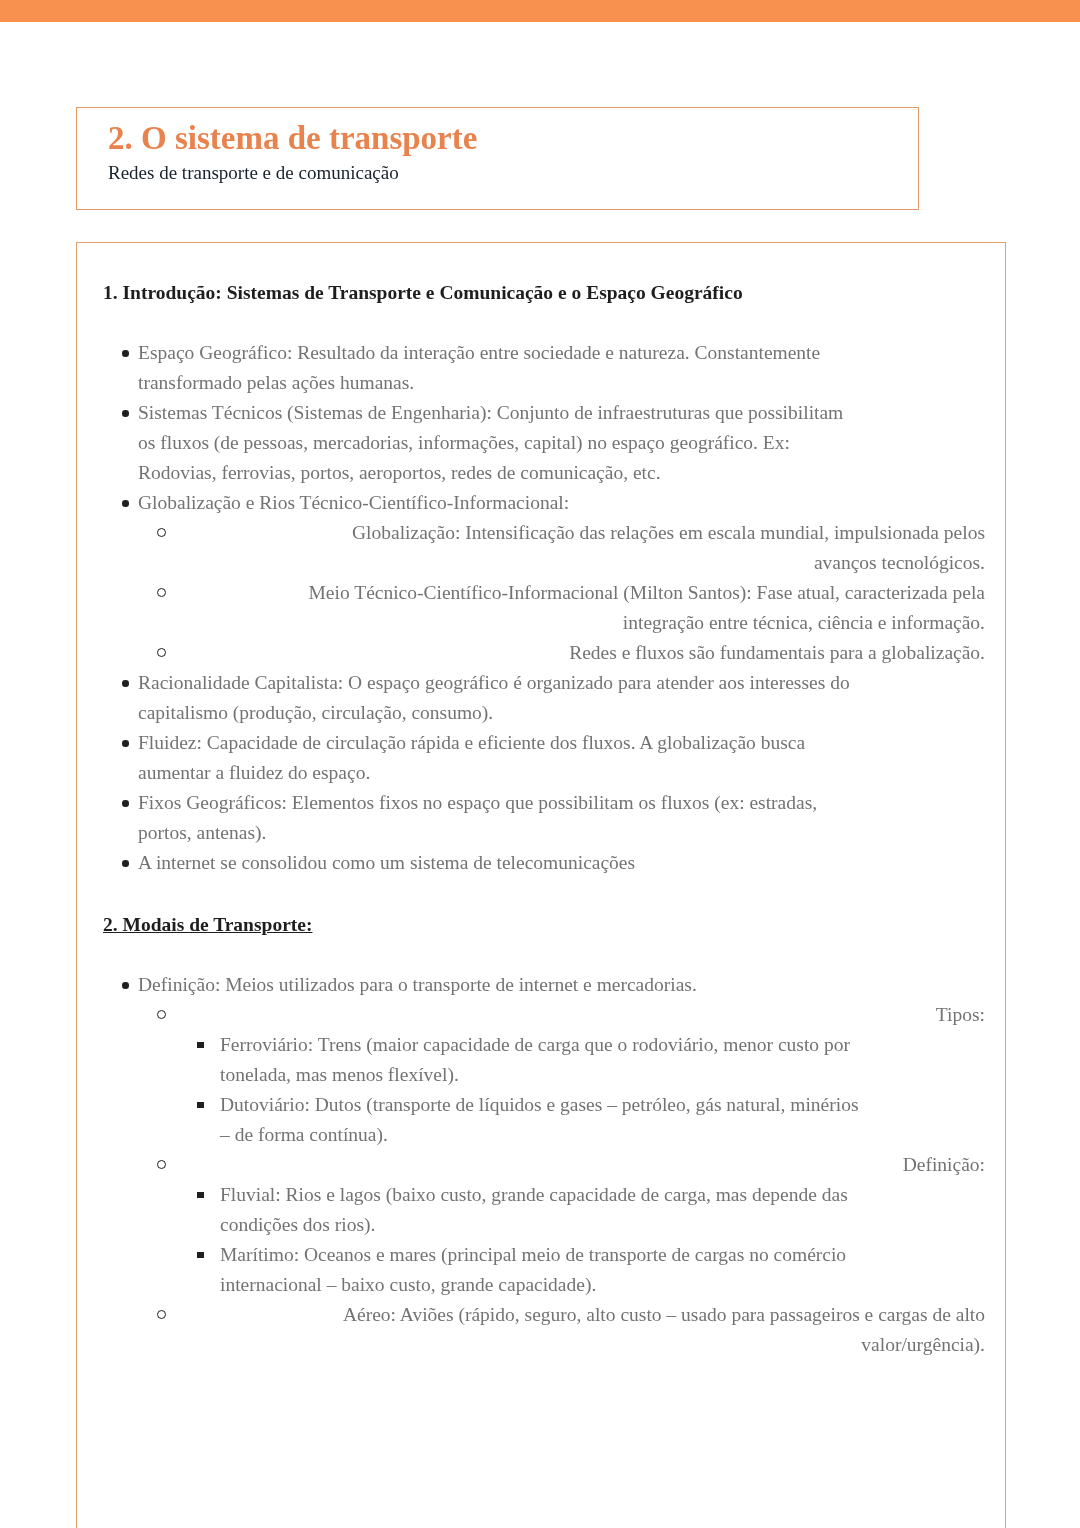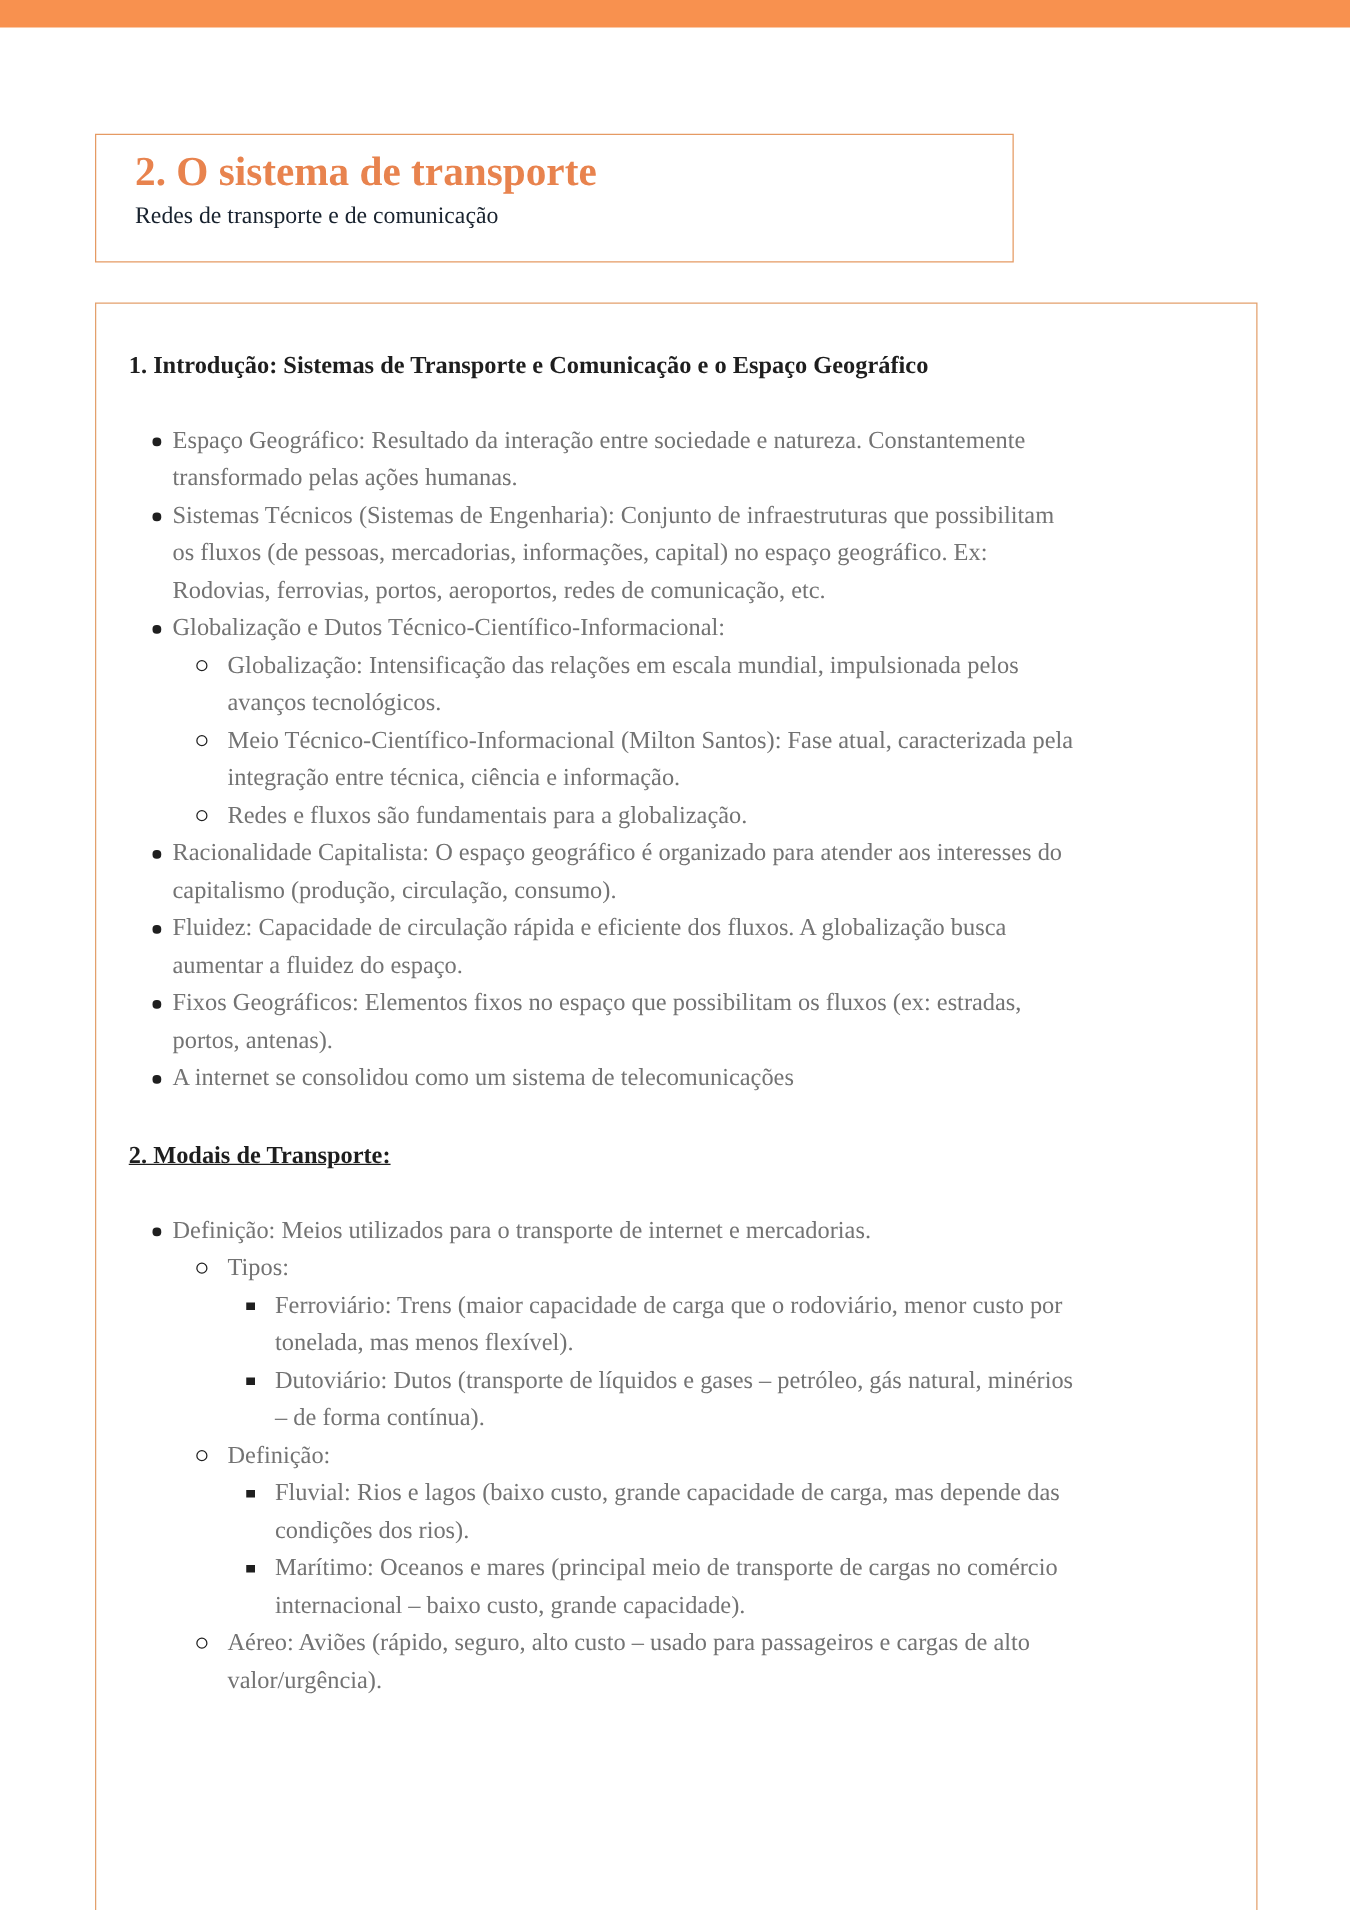--- a/index.html
+++ b/index.html
@@ -17,21 +17,21 @@
     position: absolute;
     top: 0; left: 0;
     width: 100%;
     height: 22px;
     background: #f8914f;
   }
   .title-card {
     position: absolute;
     top: 107px;
     left: 76px;
-    width: 735px;
+    width: 843px;
     height: 103px;
     border: 1px solid #e59a63;
     background: #ffffff;
     padding: 10px 20px 0 31px;
   }
   .title {
     margin: 0;
     font-size: 33px;
     line-height: 40px;
     font-weight: 700;
@@ -63,21 +63,21 @@
   .sec-heading.sec2 { margin-top: 32px; text-decoration: underline; }
   .list { margin: 0; padding: 0; }
   .li {
     position: relative;
     font-size: 19.5px;
     line-height: 30px;
     color: #737373;
   }
   .li-text { white-space: pre-line; }
   .li.l1 { padding-left: 45px; }
-  .li.l2 { padding-left: 89px; }
+  .li.l2 { padding-left: 89px; text-align: right; }
   .li.l3 { padding-left: 127px; }
   .li.l1::before {
     content: "";
     position: absolute;
     left: 29px; top: 12px;
     width: 6.5px; height: 6.5px;
     border-radius: 50%;
     background: #1f1f1f;
   }
   .li.l2::before {
@@ -110,21 +110,21 @@
 
   <section class="content-card">
     <h2 class="sec-heading">1. Introdução: Sistemas de Transporte e Comunicação e o Espaço Geográfico</h2>
 
     <div class="list">
       <div class="li l1"><span class="li-text">Espaço Geográfico: Resultado da interação entre sociedade e natureza. Constantemente
 transformado pelas ações humanas.</span></div>
       <div class="li l1"><span class="li-text">Sistemas Técnicos (Sistemas de Engenharia): Conjunto de infraestruturas que possibilitam
 os fluxos (de pessoas, mercadorias, informações, capital) no espaço geográfico. Ex:
 Rodovias, ferrovias, portos, aeroportos, redes de comunicação, etc.</span></div>
-      <div class="li l1"><span class="li-text">Globalização e Dutos Técnico-Científico-Informacional:</span></div>
+      <div class="li l1"><span class="li-text">Globalização e Rios Técnico-Científico-Informacional:</span></div>
       <div class="li l2"><span class="li-text">Globalização: Intensificação das relações em escala mundial, impulsionada pelos
 avanços tecnológicos.</span></div>
       <div class="li l2"><span class="li-text">Meio Técnico-Científico-Informacional (Milton Santos): Fase atual, caracterizada pela
 integração entre técnica, ciência e informação.</span></div>
       <div class="li l2"><span class="li-text">Redes e fluxos são fundamentais para a globalização.</span></div>
       <div class="li l1"><span class="li-text">Racionalidade Capitalista: O espaço geográfico é organizado para atender aos interesses do
 capitalismo (produção, circulação, consumo).</span></div>
       <div class="li l1"><span class="li-text">Fluidez: Capacidade de circulação rápida e eficiente dos fluxos. A globalização busca
 aumentar a fluidez do espaço.</span></div>
       <div class="li l1"><span class="li-text">Fixos Geográficos: Elementos fixos no espaço que possibilitam os fluxos (ex: estradas,

